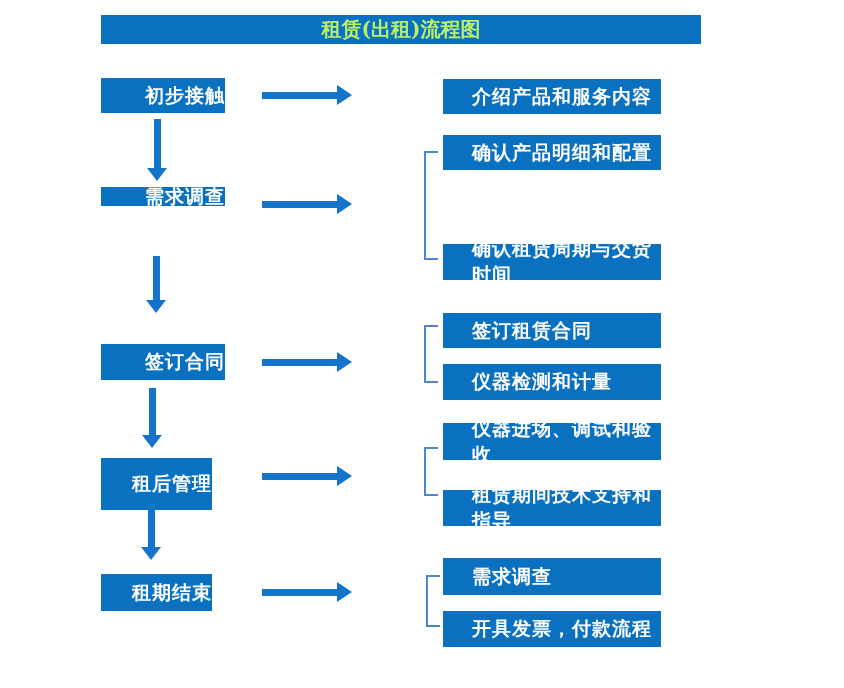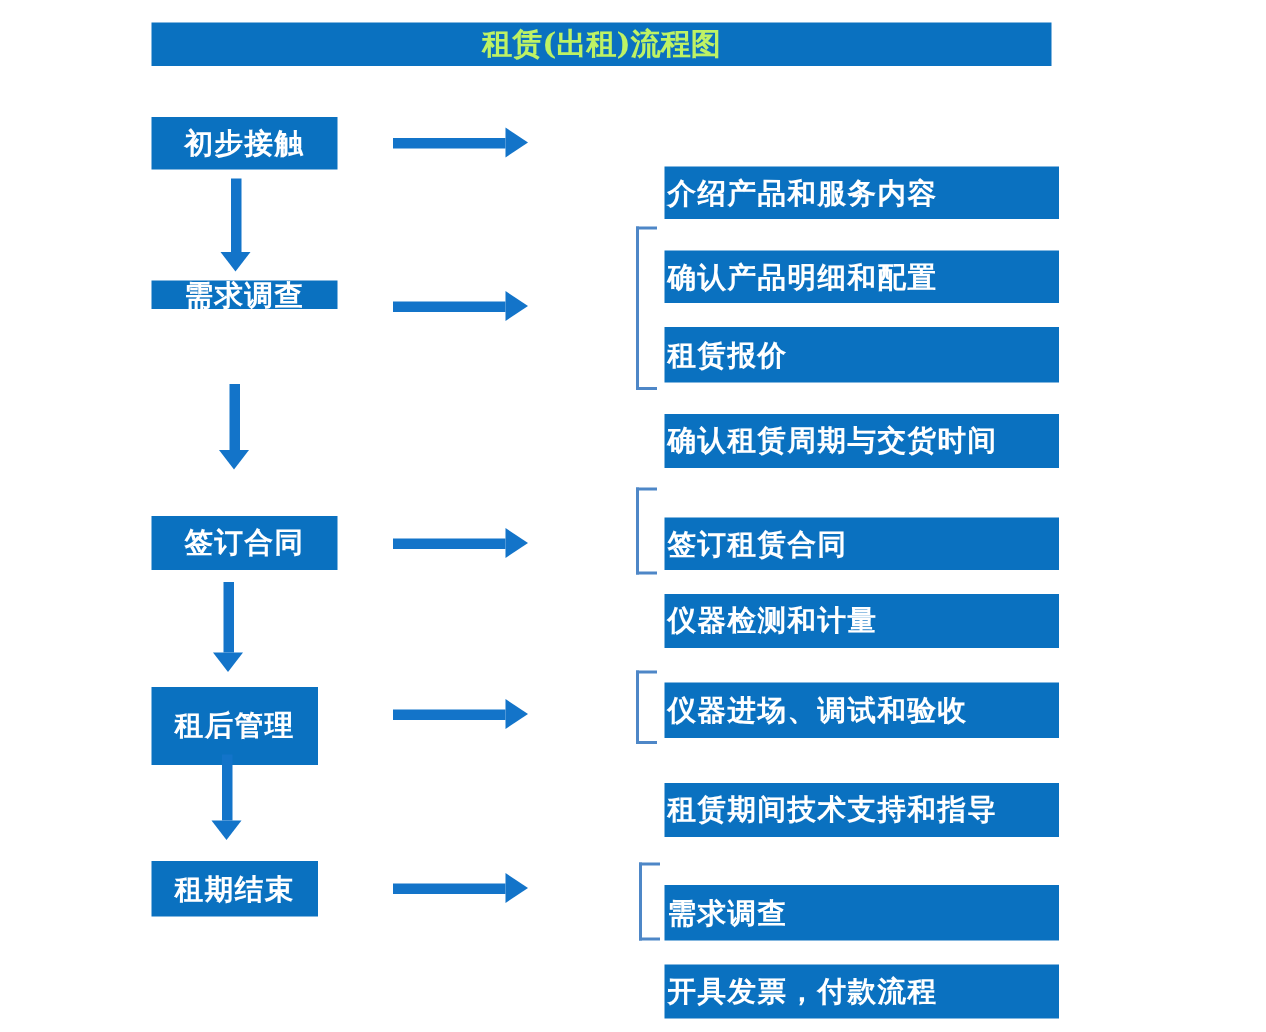--- a/index.html
+++ b/index.html
@@ -24,36 +24,35 @@
     color: #bef264;
     font-size: 20px;
     font-weight: bold;
   }
   .step-box {
     position: absolute;
     background: #0a71c0;
     color: #ffffff;
     font-size: 19px;
     font-weight: bold;
-    display: flex; align-items: center; justify-content: center;
+    display: flex; align-items: center; justify-content: flex-end;
     box-sizing: border-box;
     letter-spacing: 1px;
   }
   .detail-box {
     position: absolute;
-    left: 443px; width: 263px;
+    left: 443px; width: 218px;
     background: #0a71c0;
     color: #ffffff;
     font-size: 19px;
     font-weight: bold;
     display: flex; align-items: center;
-    padding-left: 2px;
+    padding-left: 29px;
     box-sizing: border-box;
     letter-spacing: 1px;
-    margin-top: 32px;
   }
   .h-arrow {
     position: absolute;
     width: 90px; height: 20px;
   }
   .h-arrow .shaft {
     position: absolute;
     left: 0; top: 7px;
     width: 75px; height: 7px;
     background: #1374c9;
@@ -160,23 +159,20 @@
   <div class="bracket" style="left:424px;top:325px;height:58px"></div>
   <div class="bracket" style="left:424px;top:447px;height:49px"></div>
   <div class="bracket" style="left:426px;top:575px;height:52px"></div>
 
   <div class="detail-box" style="top:79px;height:35px">
     <span>介绍产品和服务内容</span>
   </div>
   <div class="detail-box" style="top:135px;height:35px">
     <span>确认产品明细和配置</span>
   </div>
-  <div class="detail-box" style="top:186px;height:37px">
-    <span>租赁报价</span>
-  </div>
   <div class="detail-box" style="top:244px;height:36px">
     <span>确认租赁周期与交货时间</span>
   </div>
   <div class="detail-box" style="top:313px;height:35px">
     <span>签订租赁合同</span>
   </div>
   <div class="detail-box" style="top:364px;height:36px">
     <span>仪器检测和计量</span>
   </div>
   <div class="detail-box" style="top:423px;height:37px">

